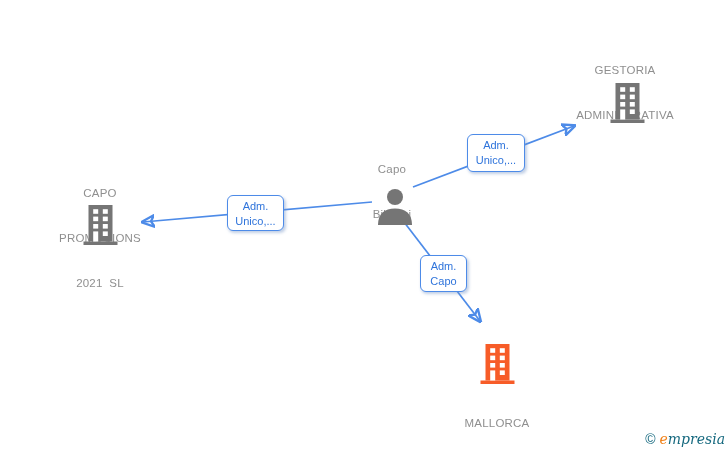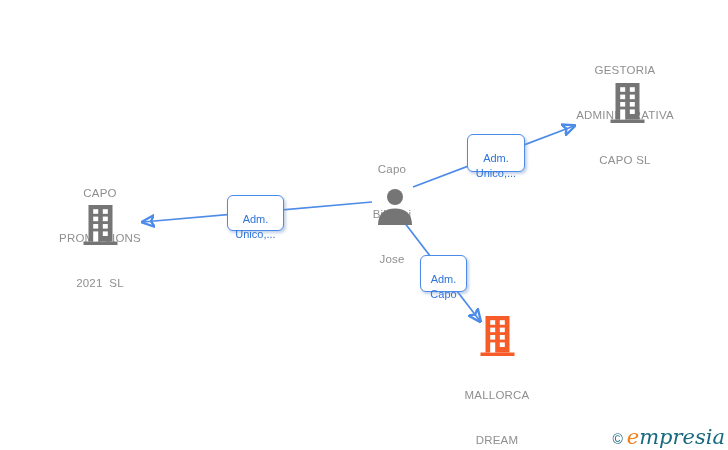--- a/index.html
+++ b/index.html
@@ -53,41 +53,41 @@
     position: absolute;
     box-sizing: border-box;
     background: #ffffff;
     border: 1.6px solid var(--blue, #4d8be8);
     border-radius: 6px;
     box-shadow: 1.5px 2px 3px rgba(120, 150, 200, 0.45);
     color: var(--blue-text, #2f74db);
     font-size: 11px;
     line-height: 15px;
     text-align: center;
-    padding-top: 16px;
+    padding-top: 3px;
     cursor: pointer;
   }
   .footer-logo {
     position: absolute;
     right: 3px;
     bottom: 2px;
     display: flex;
     align-items: baseline;
     gap: 4px;
     cursor: pointer;
   }
   .logo-copyright {
     color: var(--logo-teal, #16697f);
     font-size: 14px;
     line-height: 18px;
   }
   .logo-brand {
     font-family: "DejaVu Serif", serif;
     font-style: italic;
-    font-size: 21px;
+    font-size: 14px;
     line-height: 18px;
   }
   .logo-e {
     color: var(--logo-orange, #f08119);
   }
   .logo-rest {
     color: var(--logo-teal, #16697f);
   }
 </style>
 </head>
@@ -103,21 +103,20 @@
     </defs>
     <path d="M413,187 L574,126" marker-end="url(#arrow)"></path>
     <path d="M372,202 Q260,212 143,222" marker-end="url(#arrow)"></path>
     <path d="M404,222 L480,321" marker-end="url(#arrow)"></path>
   </svg>
 
   <div class="node" style="left:545px; top:33px; width:160px; height:90px;">
     <div class="node-label" style="left:0; top:0; width:160px;text-align:center;">
       <div>GESTORIA</div>
       <div>ADMINISTRATIVA</div>
-      <div>CAPO SL</div>
     </div>
     <svg style="position:absolute; left:64px; top:50px;" width="37" height="40" viewBox="0 0 37 40">
       <g class="icon-gray">
         <rect x="1.5" y="36.5" width="34" height="3.5"></rect>
         <rect x="6.5" y="0" width="24" height="36.5"></rect>
       </g>
       <g fill="#ffffff">
         <rect x="11.2" y="4.2" width="5" height="4.6"></rect>
         <rect x="20.8" y="4.2" width="5" height="4.6"></rect>
         <rect x="11.2" y="11.6" width="5" height="4.6"></rect>
@@ -151,31 +150,30 @@
         <rect x="20.8" y="26.4" width="5" height="4.6"></rect>
         <rect x="11.2" y="26.4" width="5" height="10.1"></rect>
       </g>
     </svg>
   </div>
 
   <div class="node" style="left:332px; top:132px; width:120px; height:93px;">
     <div class="node-label" style="left:0; top:0; width:120px;">
       <div>Capo</div>
       <div>Bibiloni</div>
-      <div>Jose</div>
     </div>
     <svg style="position:absolute; left:43px; top:56px;" width="40" height="37" viewBox="0 0 40 37">
       <g class="icon-gray">
         <circle cx="20" cy="9" r="8"></circle>
         <path d="M3,37 C3,25.5 9.5,20.5 20,20.5 C30.5,20.5 37,25.5 37,37 Z"></path>
       </g>
     </svg>
   </div>
 
-  <div class="node" style="left:417px; top:316px; width:160px; height:88px;">
+  <div class="node" style="left:417px; top:344px; width:160px; height:88px;">
     <svg style="position:absolute; left:62px; top:0;" width="37" height="40" viewBox="0 0 37 40">
       <g class="icon-orange">
         <rect x="1.5" y="36.5" width="34" height="3.5"></rect>
         <rect x="6.5" y="0" width="24" height="36.5"></rect>
       </g>
       <g fill="#ffffff">
         <rect x="11.2" y="4.2" width="5" height="4.6"></rect>
         <rect x="20.8" y="4.2" width="5" height="4.6"></rect>
         <rect x="11.2" y="11.6" width="5" height="4.6"></rect>
         <rect x="20.8" y="11.6" width="5" height="4.6"></rect>

